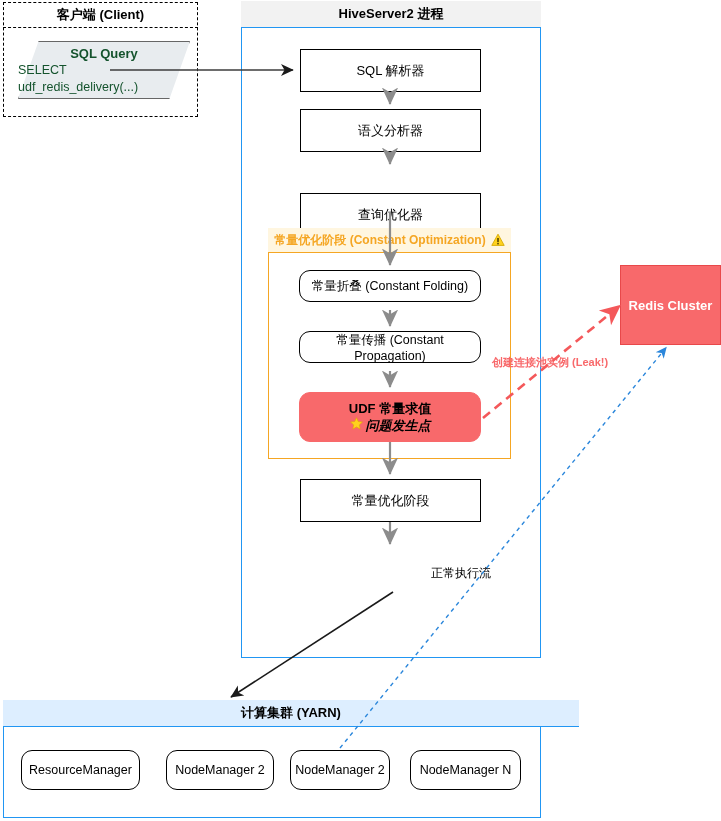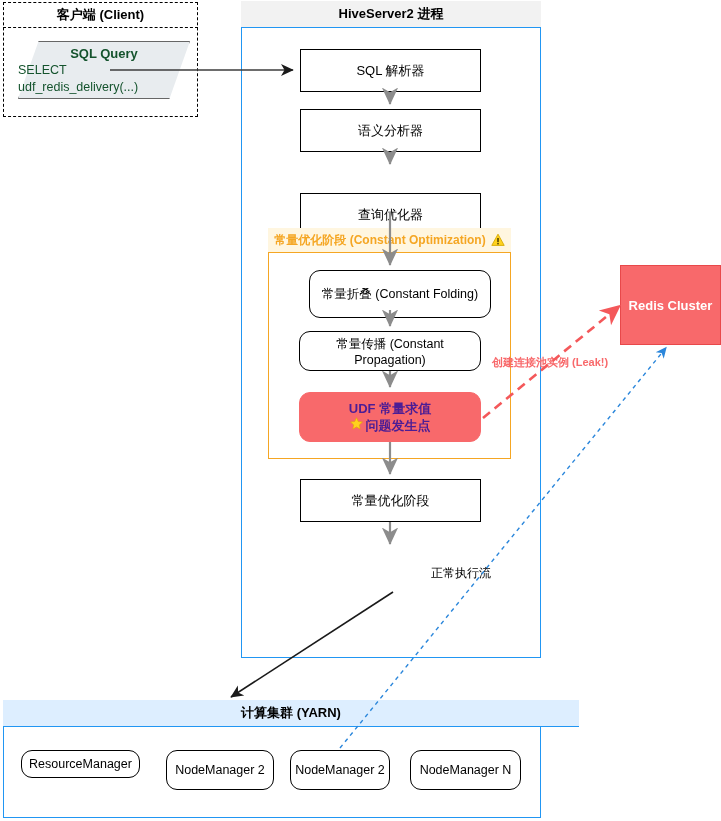--- a/index.html
+++ b/index.html
@@ -43,22 +43,22 @@
   
   .node{position:absolute;box-sizing:border-box;display:flex;
         align-items:center;justify-content:center;text-align:center;
         background:#ffffff;border:1.5px solid #000;color:#000;font-size:13px;}
   .node.rounded{border-radius:11px;}
   .node.small{font-size:12.5px;}
 
   .udf-node{position:absolute;box-sizing:border-box;display:flex;
       flex-direction:column;align-items:center;justify-content:center;
       background:#f8696b;border:1.5px solid #f8696b;border-radius:11px;
-      color:#4c1d95;font-size:13px;font-weight:bold;line-height:17px;}
-  .udf-node .l2{font-weight:bold;display:flex;align-items:center;gap:3px;}
+      color:#000000;font-size:13px;font-weight:bold;line-height:17px;}
+  .udf-node .l2{font-weight:bold;display:flex;align-items:center;gap:3px;font-style:italic;}
   .star{color:#ffd21e;font-size:13px;}
 
   .redis-node{position:absolute;left:620px;top:265px;width:101px;height:80px;
       box-sizing:border-box;display:flex;align-items:center;justify-content:center;
       background:#f8696b;border:1.5px solid #e8484a;color:#ffffff;
       font-size:13px;font-weight:bold;}
 
   
   .sqlq{position:absolute;left:18px;top:41px;width:172px;height:58px;}
   .sqlq .shape{position:absolute;inset:0;background:#e8ecef;
@@ -104,23 +104,23 @@
     <span>常量优化阶段 (Constant Optimization)</span>
     <span class="warn-ico">
       <svg width="14" height="14" viewBox="0 0 14 14">
         <polygon points="7,1.2 13.2,12.4 0.8,12.4" fill="#ffd21e" stroke="#d6a800" stroke-width="0.9" stroke-linejoin="round"></polygon>
         <rect x="6.3" y="5" width="1.4" height="4.2" fill="#3b3000"></rect>
         <rect x="6.3" y="10" width="1.4" height="1.4" fill="#3b3000"></rect>
       </svg>
     </span>
   </div>
 
-  <div class="node rounded small" style="left:309px;top:270px;width:182px;height:48px;">常量折叠 (Constant Folding)</div>
+  <div class="node rounded small" style="left:299px;top:270px;width:182px;height:32px;">常量折叠 (Constant Folding)</div>
 
-  <div class="node rounded small" style="left:299px;top:331px;width:182px;height:40px;">常量传播 (Constant Propagation)</div>
+  <div class="node rounded small" style="left:299px;top:331px;width:182px;height:32px;">常量传播 (Constant Propagation)</div>
 
   <div class="udf-node" style="left:299px;top:392px;width:182px;height:50px;">
     <div class="l1">UDF 常量求值</div>
     <div class="l2">
       <span class="star">
         <svg width="13" height="13" viewBox="0 0 14 14">
           <polygon points="7,0.7 8.9,4.9 13.4,5.4 10,8.5 11,13 7,10.7 3,13 4,8.5 0.6,5.4 5.1,4.9" fill="#ffd21e" stroke="#e0a800" stroke-width="0.6" stroke-linejoin="round"></polygon>
         </svg>
       </span>
       <span>问题发生点</span>
@@ -132,21 +132,21 @@
 
   <div class="lbl normalflow" style="left:431px;top:565px;">正常执行流</div>
 
   <div class="redis-node">Redis Cluster</div>
 
   <div class="lbl red" style="left:492px;top:355px;">创建连接池实例 (Leak!)</div>
 
   <div class="yarn-box"></div>
   <div class="yarn-title">计算集群 (YARN)</div>
 
-  <div class="node rounded small" style="left:21px;top:750px;width:119px;height:28px;text-align:center;">ResourceManager</div>
+  <div class="node rounded small" style="left:21px;top:750px;width:119px;height:40px;text-align:center;">ResourceManager</div>
   <div class="node rounded small" style="left:166px;top:750px;width:108px;height:40px;">NodeManager 2</div>
   <div class="node rounded small" style="left:290px;top:750px;width:100px;height:40px;">NodeManager 2</div>
   <div class="node rounded small" style="left:410px;top:750px;width:111px;height:40px;">NodeManager N</div>
 
   <svg class="edges">
     <defs>
       <marker id="arr-gray" markerWidth="9" markerHeight="9" refX="7.5" refY="4.5" orient="auto">
         <path d="M0,0.8 L8,4.5 L0,8.2 L2.2,4.5 Z" fill="#8c8c8c"></path>
       </marker>
       <marker id="arr-black" markerWidth="9" markerHeight="9" refX="7.5" refY="4.5" orient="auto">

